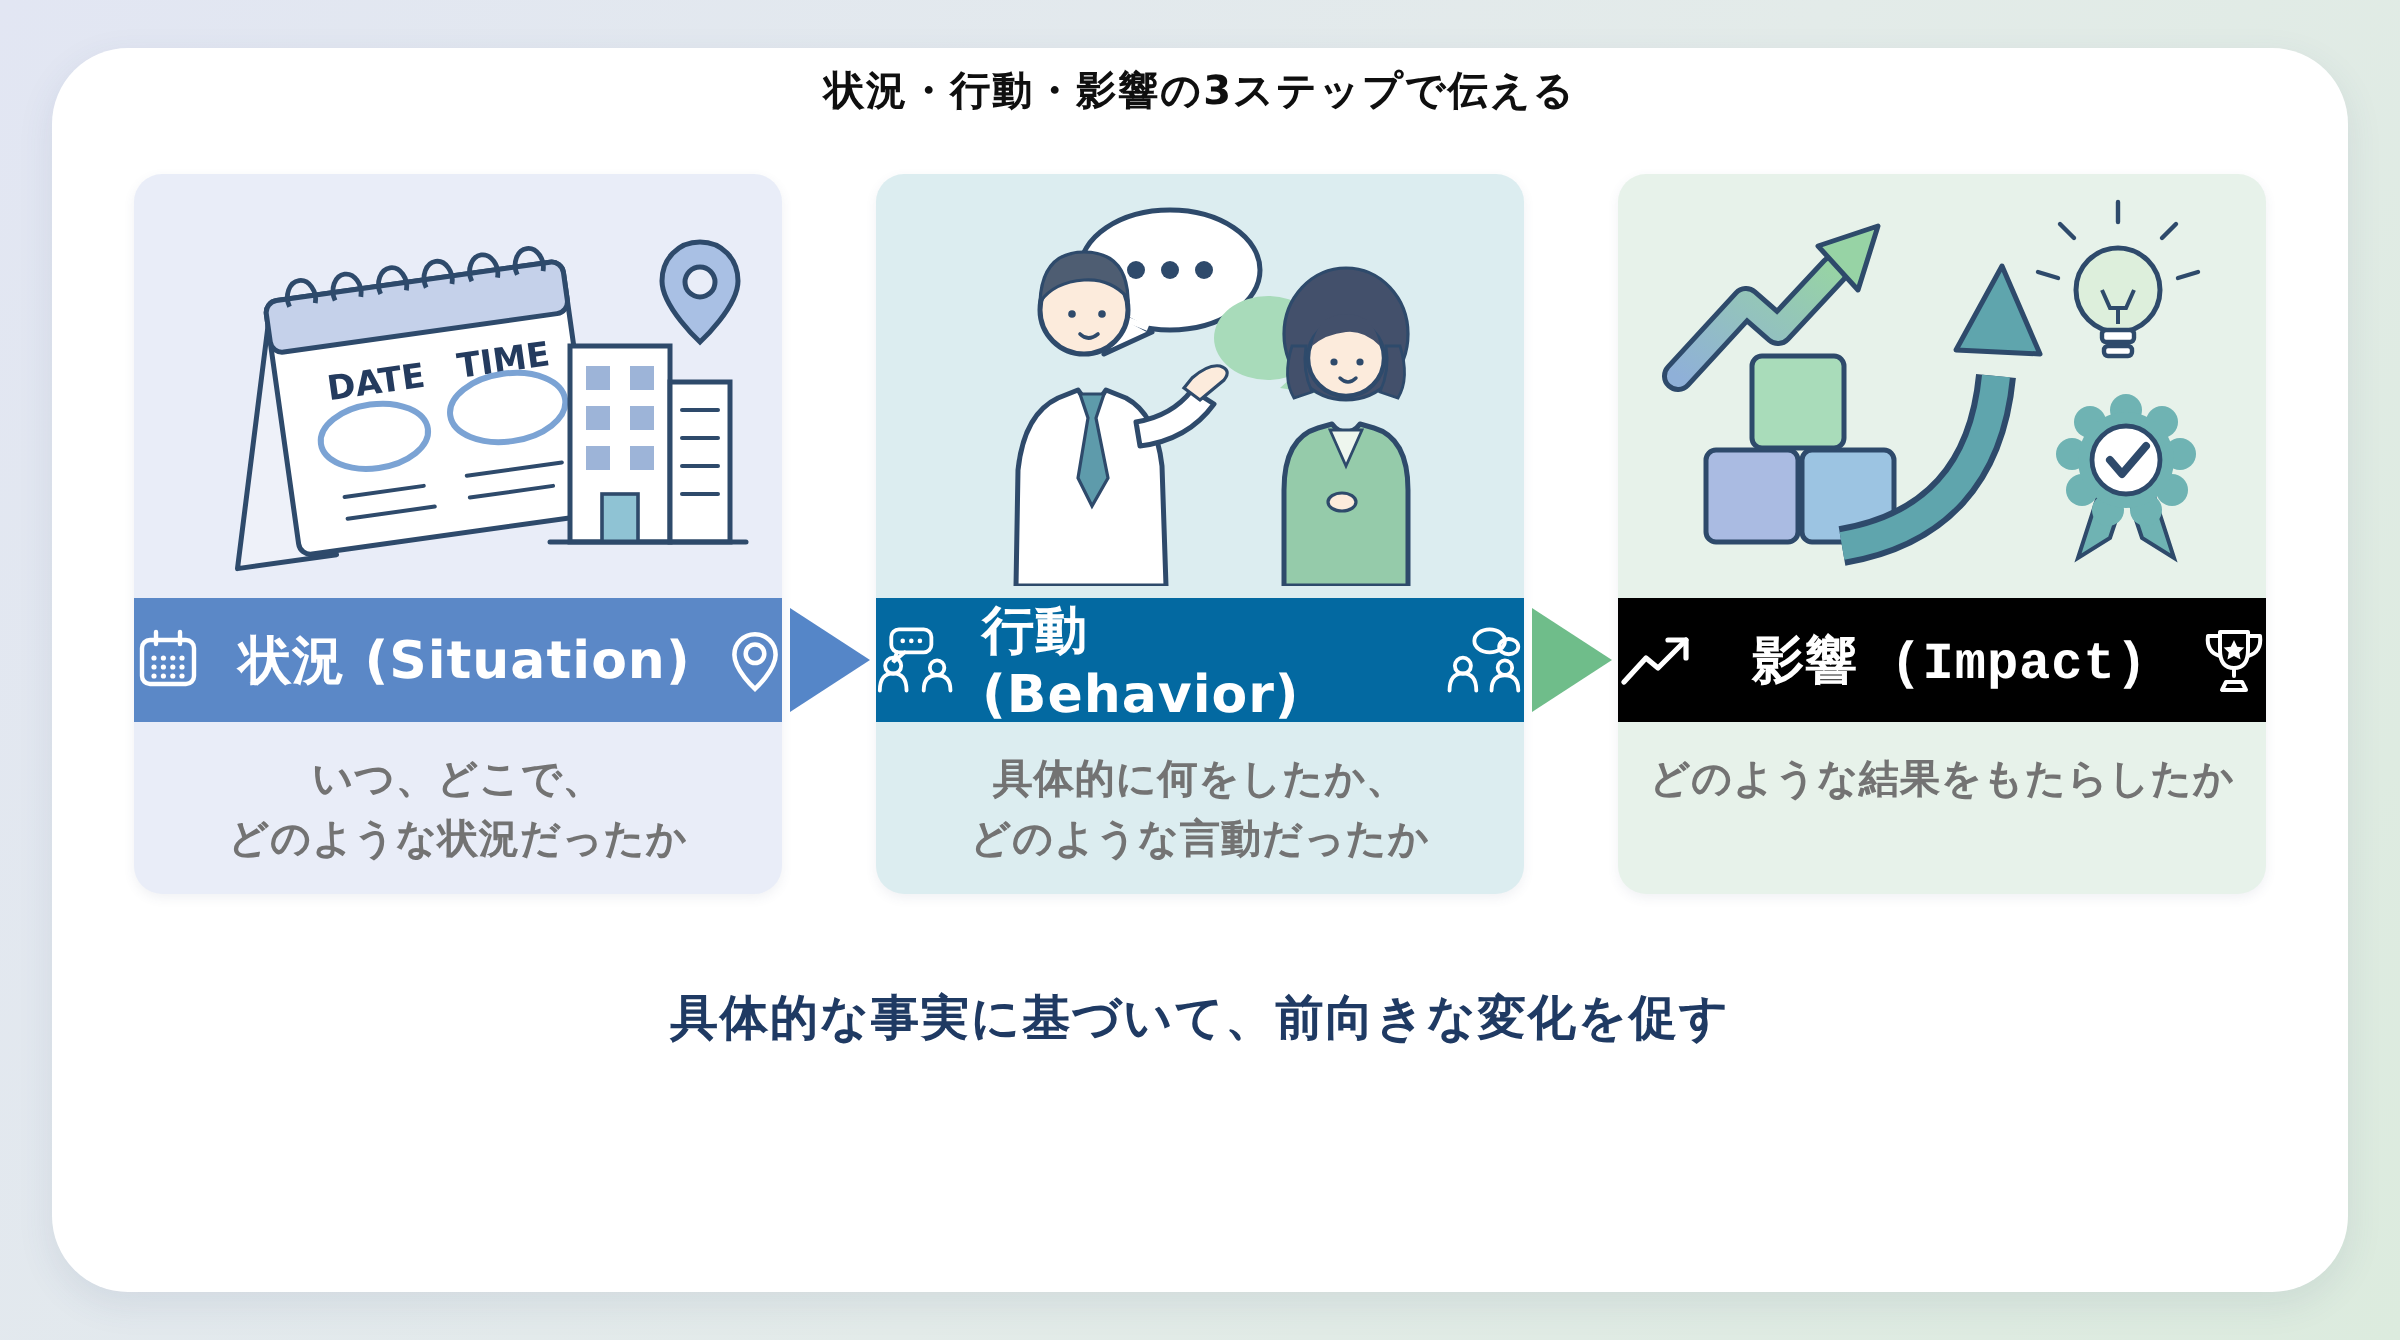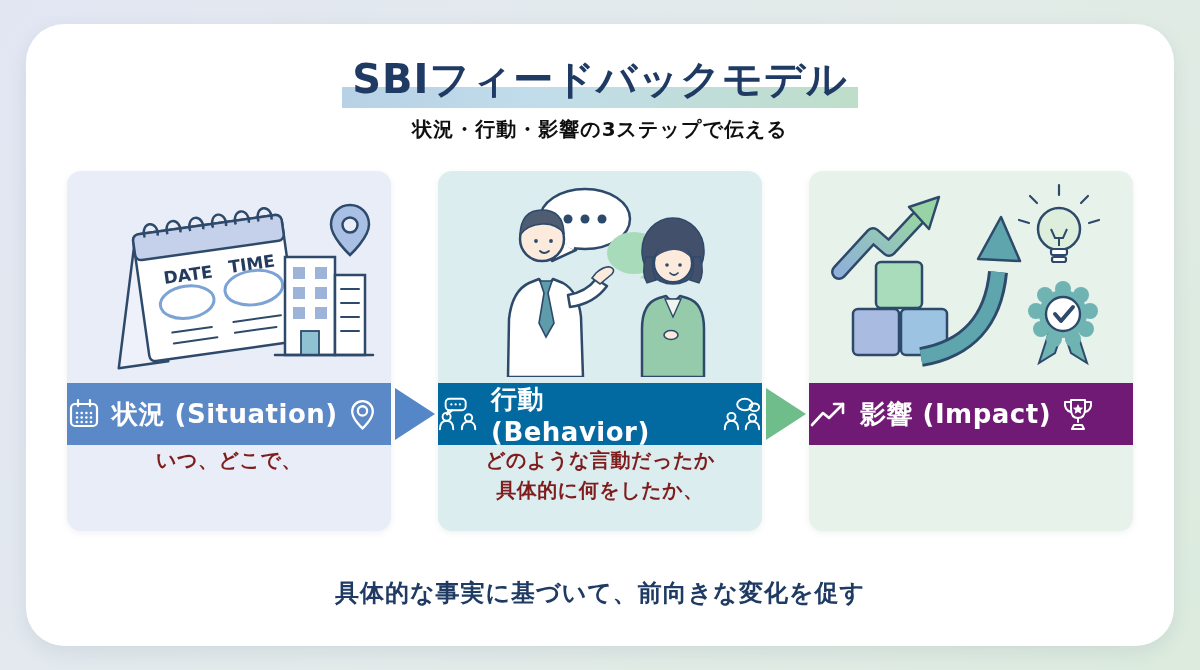--- a/index.html
+++ b/index.html
@@ -30,48 +30,45 @@
   .steps-row {
     margin-top:28px; display:flex; align-items:flex-start; justify-content:center;
   }
   .panel {
     width:324px; border-radius:14px; overflow:hidden; display:flex; flex-direction:column;
     box-shadow:0 2px 6px rgba(60,80,120,.08);
   }
   .illus { height:212px; display:flex; align-items:center; justify-content:center; }
   .illus svg { width:300px; height:200px; display:block; }
   .banner {
-    height:62px; display:flex; align-items:center; justify-content:flex-start; gap:11px;
+    height:62px; display:flex; align-items:center; justify-content:space-between; gap:11px;
     color:#ffffff; font-size:26px; font-weight:bold; letter-spacing:.5px;
   }
   .banner .bicon { display:flex; align-items:center; }
   .desc {
-    height:86px; text-align:center;
-    font-size:20px; font-weight:bold; color:#7f1d1d; line-height:1.5; letter-spacing:.5px;
+    height:86px; padding-top:13px; text-align:center;
+    font-size:20px; font-weight:bold; color:#737373; line-height:1.5; letter-spacing:.5px;
   }
   .arrow-slot {
     width:47px; display:flex; justify-content:center; margin-top:217px;
   }
   .tri {
     width:0; height:0;
     border-top:26px solid transparent; border-bottom:26px solid transparent;
     border-left:40px solid #5586c8;
   }
   .footer-note {
     margin-top:46px; font-size:24px; font-weight:bold; color:#1f3a63; letter-spacing:1px;
   }
 </style>
 </head>
 <body>
 
 <div class="card">
 
-  <div class="title-wrap">
-    <h1 class="page-title">SBIフィードバックモデル</h1>
-  </div>
   <div class="subtitle">状況・行動・影響の3ステップで伝える</div>
 
   <div class="steps-row">
 
     <div class="panel" style="background-color: rgb(233, 237, 248);">
       <div class="illus">
         <svg viewBox="0 0 300 200">
 
           <g transform="rotate(-8 130 115)">
             <polygon points="30,178 62,60 80,178" fill="#eef1f9" stroke="#2e4a6b" stroke-width="2.5" stroke-linejoin="round"></polygon>
@@ -149,20 +146,21 @@
         <span>状況 (Situation)</span>
         <span class="bicon">
           <svg width="27" height="33" viewBox="0 0 26 32" fill="none" stroke="#ffffff" stroke-width="2.2">
             <path d="M13,3 C7.5,3 3,7.4 3,13 c0,7.5 10,16.5 10,16.5 S23,20.5 23,13 C23,7.4 18.5,3 13,3 z"></path>
             <circle cx="13" cy="12.5" r="4.5"></circle>
           </svg>
         </span>
       </div>
       <div class="desc">
         <div>いつ、どこで、</div>
+        <div>どのような状況だったか</div>
       </div>
     </div>
 
     <div class="arrow-slot">
       <div class="tri" style="border-left-color: rgb(85, 134, 200);"></div>
     </div>
 
     <div class="panel" style="background-color: rgb(220, 237, 240);">
       <div class="illus">
         <svg viewBox="0 0 300 200">
@@ -233,22 +231,22 @@
             <ellipse cx="26" cy="8" rx="8" ry="6"></ellipse>
             <ellipse cx="36" cy="11" rx="5" ry="4"></ellipse>
             <circle cx="12" cy="21" r="4.2"></circle>
             <path d="M5,34 q0,-9 7,-9 q7,0 7,9"></path>
             <circle cx="34" cy="22" r="3.8"></circle>
             <path d="M27,34 q0,-8 7,-8 q7,0 7,8"></path>
           </svg>
         </span>
       </div>
       <div class="desc">
+        <div>具体的に何をしたか、</div>
         <div>どのような言動だったか</div>
-        <div>具体的に何をしたか、</div>
       </div>
     </div>
 
     <div class="arrow-slot">
       <div class="tri" style="border-left-color: rgb(111, 189, 138);"></div>
     </div>
 
     <div class="panel" style="background-color: rgb(231, 242, 234);">
       <div class="illus">
         <svg viewBox="0 0 300 200">
@@ -304,40 +302,41 @@
               <circle cx="220" cy="152" r="8"></circle>
                 <circle cx="215" cy="134" r="8"></circle>
                 <circle cx="224" cy="118" r="8"></circle>
               <circle cx="242" cy="137" r="24"></circle>
             </g>
             <circle cx="242" cy="137" r="17" fill="#ffffff" stroke="#2e4a6b" stroke-width="2.4"></circle>
             <path d="M234,137 l6,7 l12,-14" fill="none" stroke="#2e4a6b" stroke-width="4" stroke-linecap="round" stroke-linejoin="round"></path>
           </g>
         </svg>
       </div>
-      <div class="banner" style="background-color: #701a75;">
+      <div class="banner" style="background-color: #000000; font-family: Liberation Mono, monospace;">
         <span class="bicon">
           <svg width="40" height="30" viewBox="0 0 40 30" fill="none" stroke="#ffffff" stroke-width="2.6" stroke-linecap="round" stroke-linejoin="round">
             <polyline points="3,26 14,14 20,19 34,5"></polyline>
             <polyline points="25,5 34,5 34,14"></polyline>
           </svg>
         </span>
         <span>影響 (Impact)</span>
         <span class="bicon">
           <svg width="32" height="34" viewBox="0 0 32 34" fill="none" stroke="#ffffff" stroke-width="2" stroke-linecap="round" stroke-linejoin="round">
             <path d="M9,3 h14 v9 q0,9 -7,9 q-7,0 -7,-9 z"></path>
             <path d="M9,5 h-6 q-1,8 6,10"></path>
             <path d="M23,5 h6 q1,8 -6,10"></path>
             <polygon points="16,7 17.6,10.4 21.2,10.8 18.6,13.2 19.3,16.8 16,15 12.7,16.8 13.4,13.2 10.8,10.8 14.4,10.4" fill="#ffffff" stroke="none"></polygon>
             <line x1="16" y1="21" x2="16" y2="25"></line>
             <path d="M12,28 l-2,4 h12 l-2,-4 z"></path>
           </svg>
         </span>
       </div>
       <div class="desc">
+        <div>どのような結果をもたらしたか</div>
       </div>
     </div>
 
   </div>
 
   <div class="footer-note">具体的な事実に基づいて、前向きな変化を促す</div>
 
 </div>
 
 </body></html>

